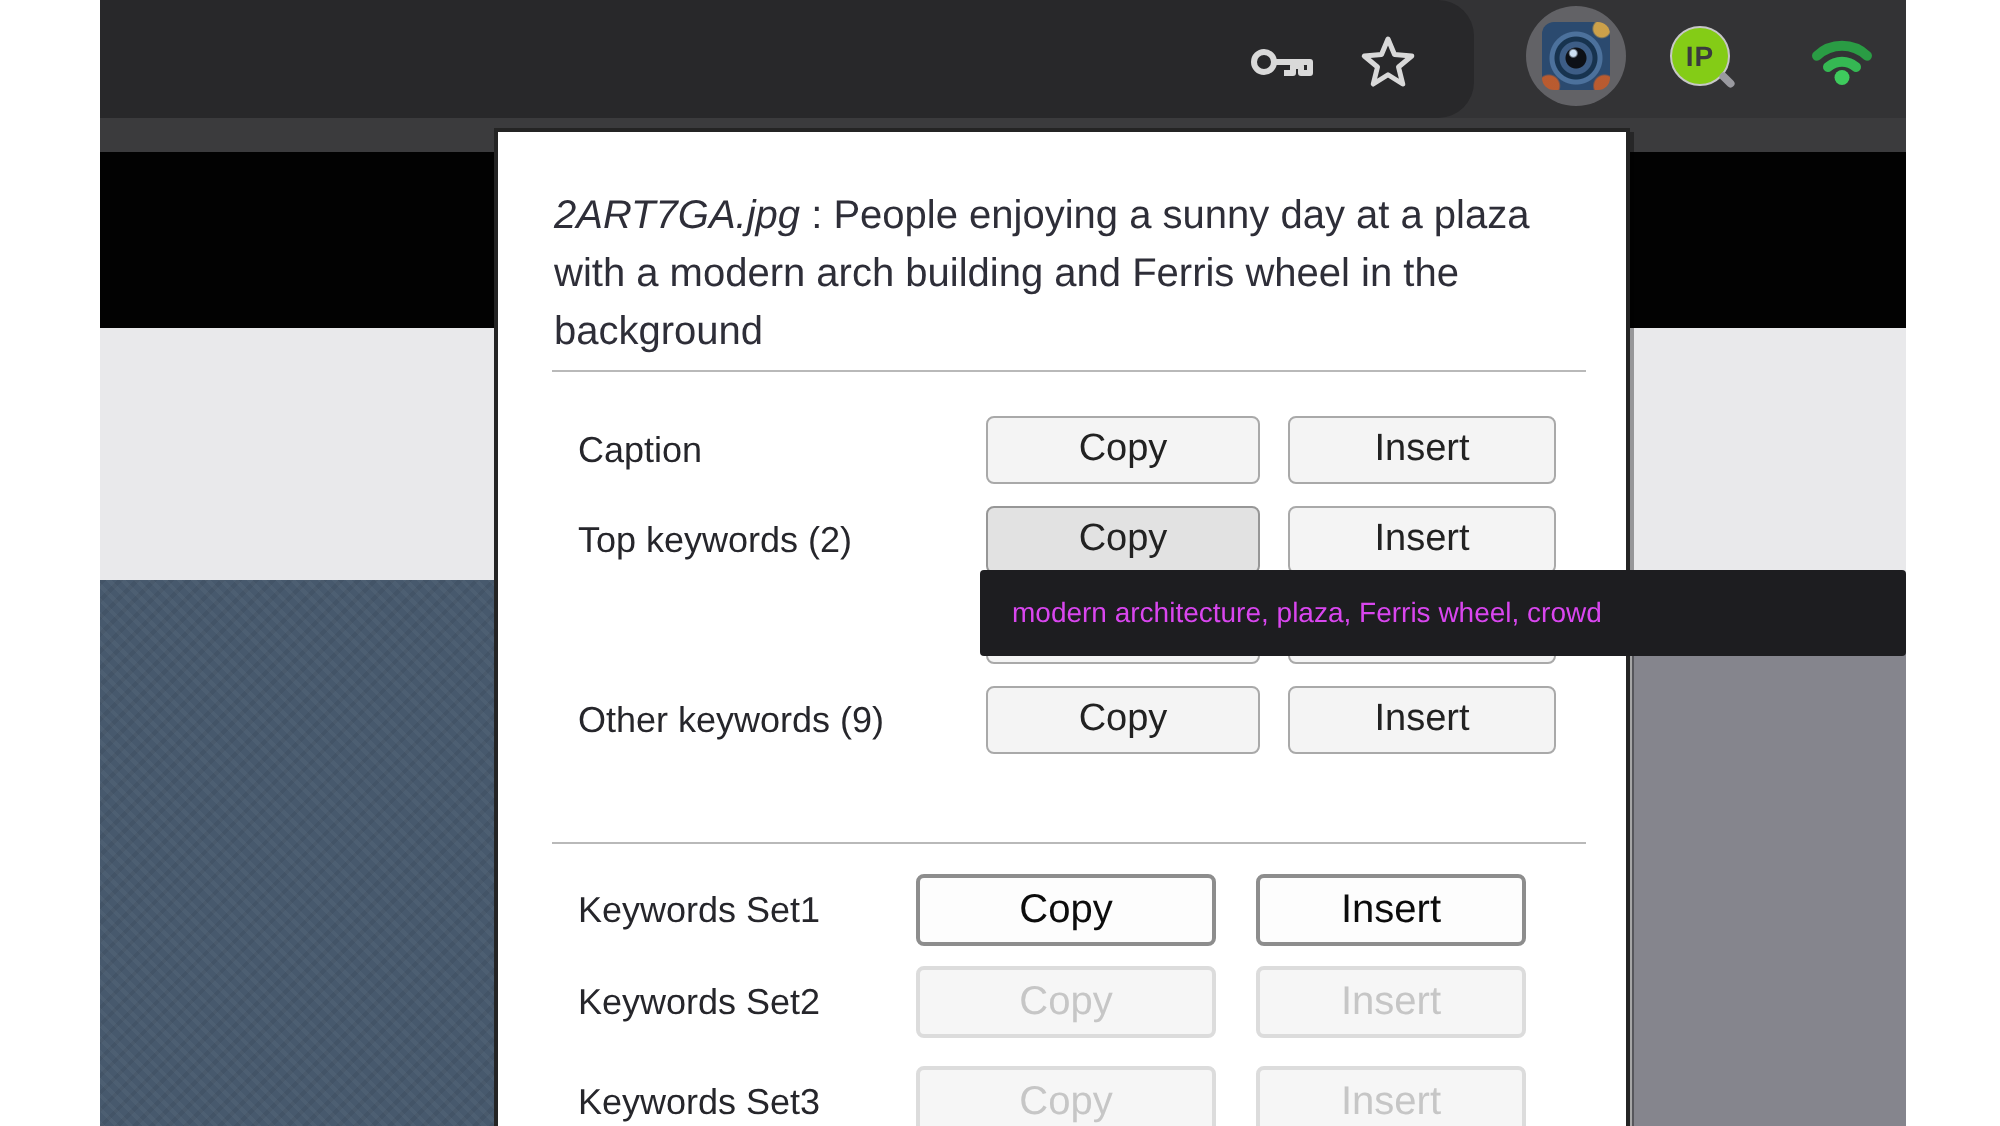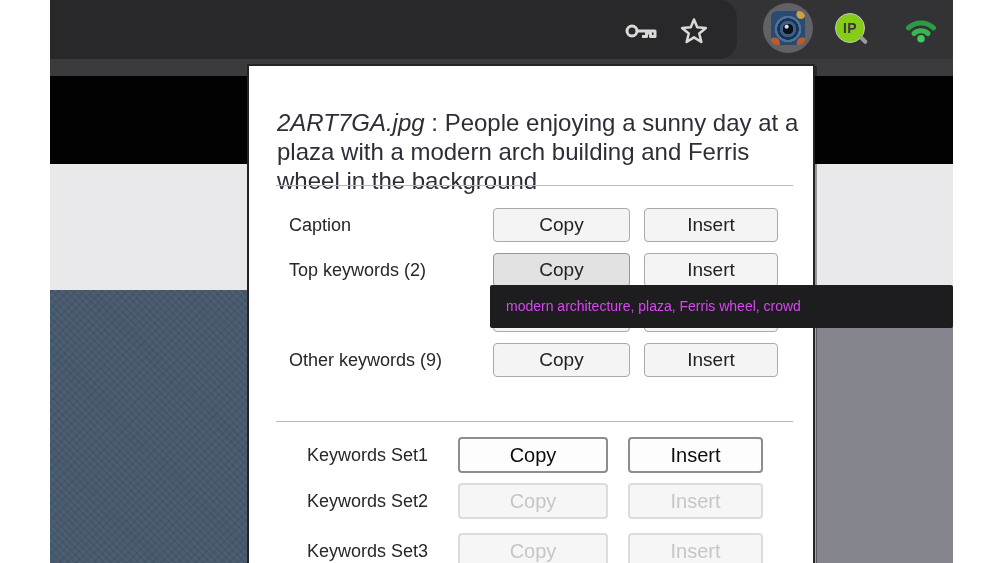--- a/index.html
+++ b/index.html
@@ -35,28 +35,28 @@
   #bluearea  { position:absolute; left:50px; top:290px; width:197px; height:273px; background:#47596d;
     background-image:
       repeating-linear-gradient(45deg,  rgba(255,255,255,0.035) 0 2px, rgba(255,255,255,0) 2px 5px),
       repeating-linear-gradient(-45deg, rgba(0,0,0,0.06) 0 2px, rgba(0,0,0,0) 2px 6px); }
   #grayarea  { position:absolute; left:816px; top:290px; width:137px; height:273px; background:#85858d; }
   
   #popup { position:absolute; left:247px; top:64px; width:568px; height:520px;
     background:#ffffff; border:2px solid #242424; box-sizing:border-box;
     box-shadow:2px 2px 0 rgba(0,0,0,0.35); }
   #popup-header { position:absolute; left:28px; top:28px; width:522px;
-    font-size:24px; line-height:29px; color:#2e2e38;margin-top:14px; }
+    font-size:20px; line-height:29px; color:#2e2e38; }
   #popup-header .fname { font-style:italic; }
   .sep { position:absolute; left:27px; width:517px; height:0; border-top:1px solid #b9b9b9; }
   #sep1 { top:119px; } #sep2 { top:355px; }
   .prow, .srow { position:absolute; left:0; width:100%; }
   .prow { height:34px;padding-left:40px; } .srow { height:36px; }
   .rlabel { position:absolute; left:40px; top:0; font-size:18px; color:#26262b; }
-  .prow .rlabel { line-height:34px; } .srow .rlabel { line-height:36px;margin-left:18px; }
+  .prow .rlabel { line-height:34px; } .srow .rlabel { line-height:36px; }
   .btn { position:absolute; top:0; display:flex; align-items:center; justify-content:center;
     box-sizing:border-box; border-radius:4px; font-family:inherit; font-size:19px;
     background:#f4f4f4; border:1px solid #a9a9a9; color:#222; cursor:pointer; }
   .prow .btn { height:34px; }
   .prow .btn.copy   { left:244px; width:137px; }
   .prow .btn.insert { left:395px; width:134px; }
   .btn.hovered { background:#e2e2e2; border-color:#979797; }
   #row-caption { top:142px; } #row-top { top:187px; } #row-next { top:232px; } #row-other { top:277px; }
   .srow .btn { height:36px; font-size:20px; }
   .srow .btn.copy   { left:209px; width:150px; }

